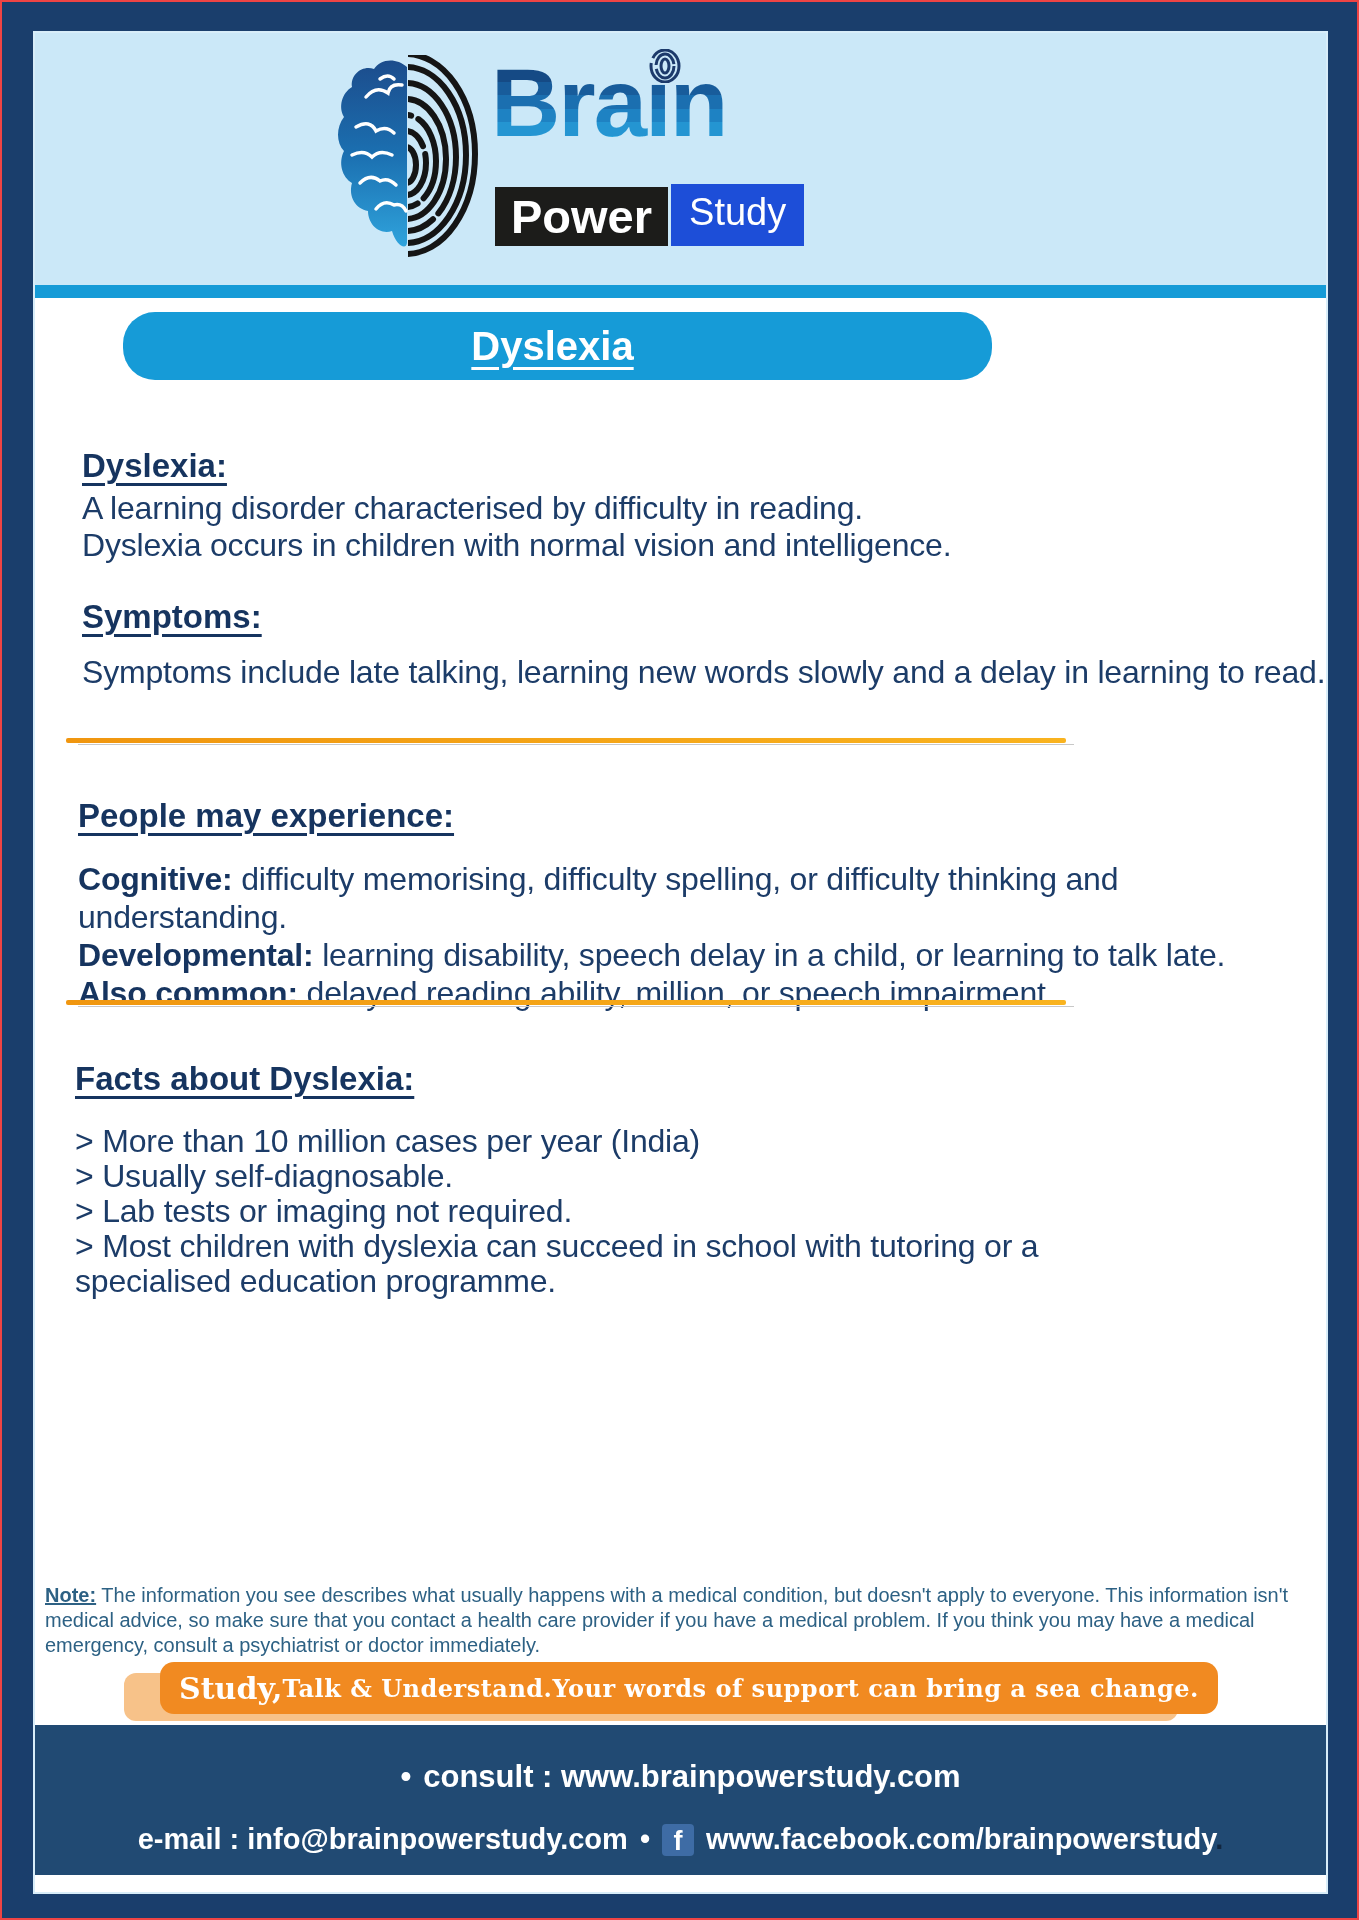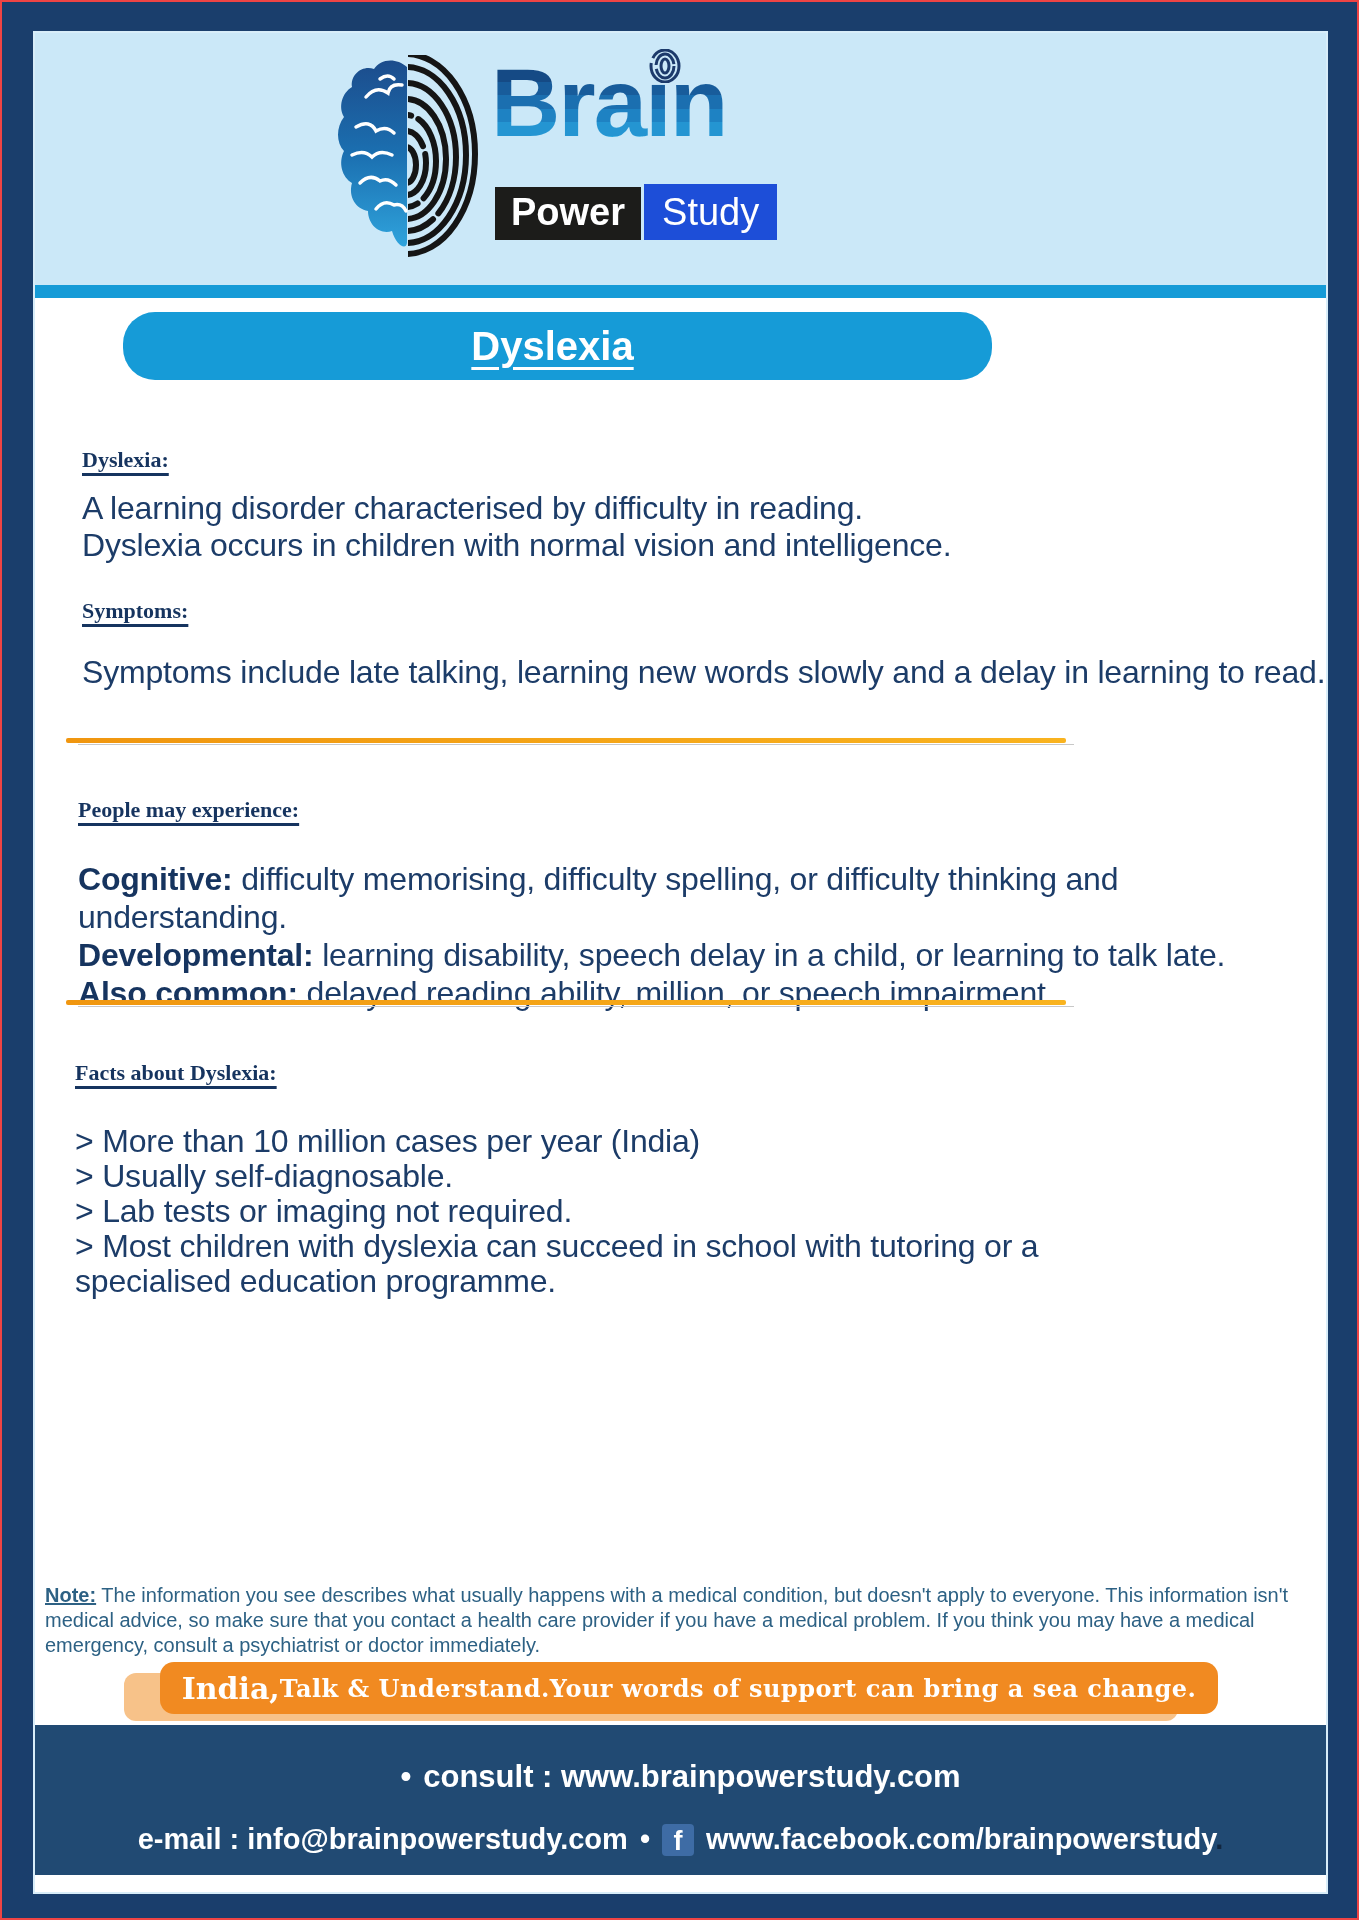--- a/index.html
+++ b/index.html
@@ -27,21 +27,21 @@
     background-image:linear-gradient(180deg,
       #12386f 0%, #12386f 14%, #154a85 14%, #154a85 28%,
       #185c9b 28%, #185c9b 42%, #1b6fb0 42%, #1b6fb0 56%,
       #1e82c3 56%, #1e82c3 70%, #2495d2 70%, #2495d2 84%,
       #2ba7de 84%, #2ba7de 100%);
     -webkit-background-clip:text; background-clip:text; color:transparent;
   }
   .i-dot { position:absolute; top:-6px; left:158px; width:32px; height:34px; }
   .logo-boxes { display:flex; gap:3px; margin-top:36px; margin-left:4px; }
   .box-power {
-    background:#1c1c1a; color:#ffffff; font-weight:bold; font-size:38px;
+    background:#1c1c1a; color:#ffffff; font-weight:bold; font-size:47px;
     padding:6px 16px; line-height:1;
   }
   .box-study {
     background:#1d4ed8; color:#ffffff; font-weight:normal; font-size:38px;
     padding:9px 18px; line-height:1; margin-top:-3px;
   }
 
   
   .title-bar {
     position:absolute; left:88px; top:279px; width:869px; height:68px;
@@ -49,22 +49,22 @@
     display:flex; align-items:center; justify-content:center;
   }
   .title-bar span {
     color:#ffffff; font-size:40px; font-weight:bold;
     text-decoration:underline; text-decoration-thickness:3px; text-underline-offset:7px;
     padding-right:10px;
   }
 
   
   .heading {
-    position:absolute; color:#16345f; font-size:22px; font-weight:bold;
-    text-decoration:underline; text-decoration-thickness:3px; text-underline-offset:6px;font-family:Liberation Serif, serif;
+    position:absolute; color:#16345f; font-size:33px; font-weight:bold;
+    text-decoration:underline; text-decoration-thickness:3px; text-underline-offset:6px;
   }
   .body-text { position:absolute; color:#1c3c68; font-size:32px; line-height:37px; letter-spacing:-0.2px; }
   .body-text b { color:#16345f; }
 
   .divider {
     position:absolute; left:31px; width:1000px; height:5px;
     background:linear-gradient(90deg,#f0960f,#f9b31f);
     box-shadow:10px 4px 0 -2px #c8c8c8;
     border-radius:2px;
   }
@@ -189,21 +189,21 @@
     <div class="body-text" style="left:40px; top:1091px; width:1000px; line-height:35px;">
       <div>&gt; More than 10 million cases per year (India)</div>
       <div>&gt; Usually self-diagnosable.</div>
       <div>&gt; Lab tests or imaging not required.</div>
       <div>&gt; Most children with dyslexia can succeed in school with tutoring or a specialised education programme.</div>
     </div>
 
     <p class="note"><span class="note-label">Note:</span><span> The information you see describes what usually happens with a medical condition, but doesn't apply to everyone. This information isn't medical advice, so make sure that you contact a health care provider if you have a medical problem. If you think you may have a medical emergency, consult a psychiatrist or doctor immediately.</span></p>
 
     <div class="banner">
-      <span class="lead">India,</span>
+      <span class="lead">Study,</span>
         <span class="rest"> Talk &amp; Understand.Your words of support can bring a sea change.</span>
     </div>
 
     <div class="footer">
       <div class="footer-line footer-line1">
         <span>•</span>
         <span>consult : www.brainpowerstudy.com</span>
       </div>
       <div class="footer-line footer-line2">
         <span>e-mail : info@brainpowerstudy.com</span>

